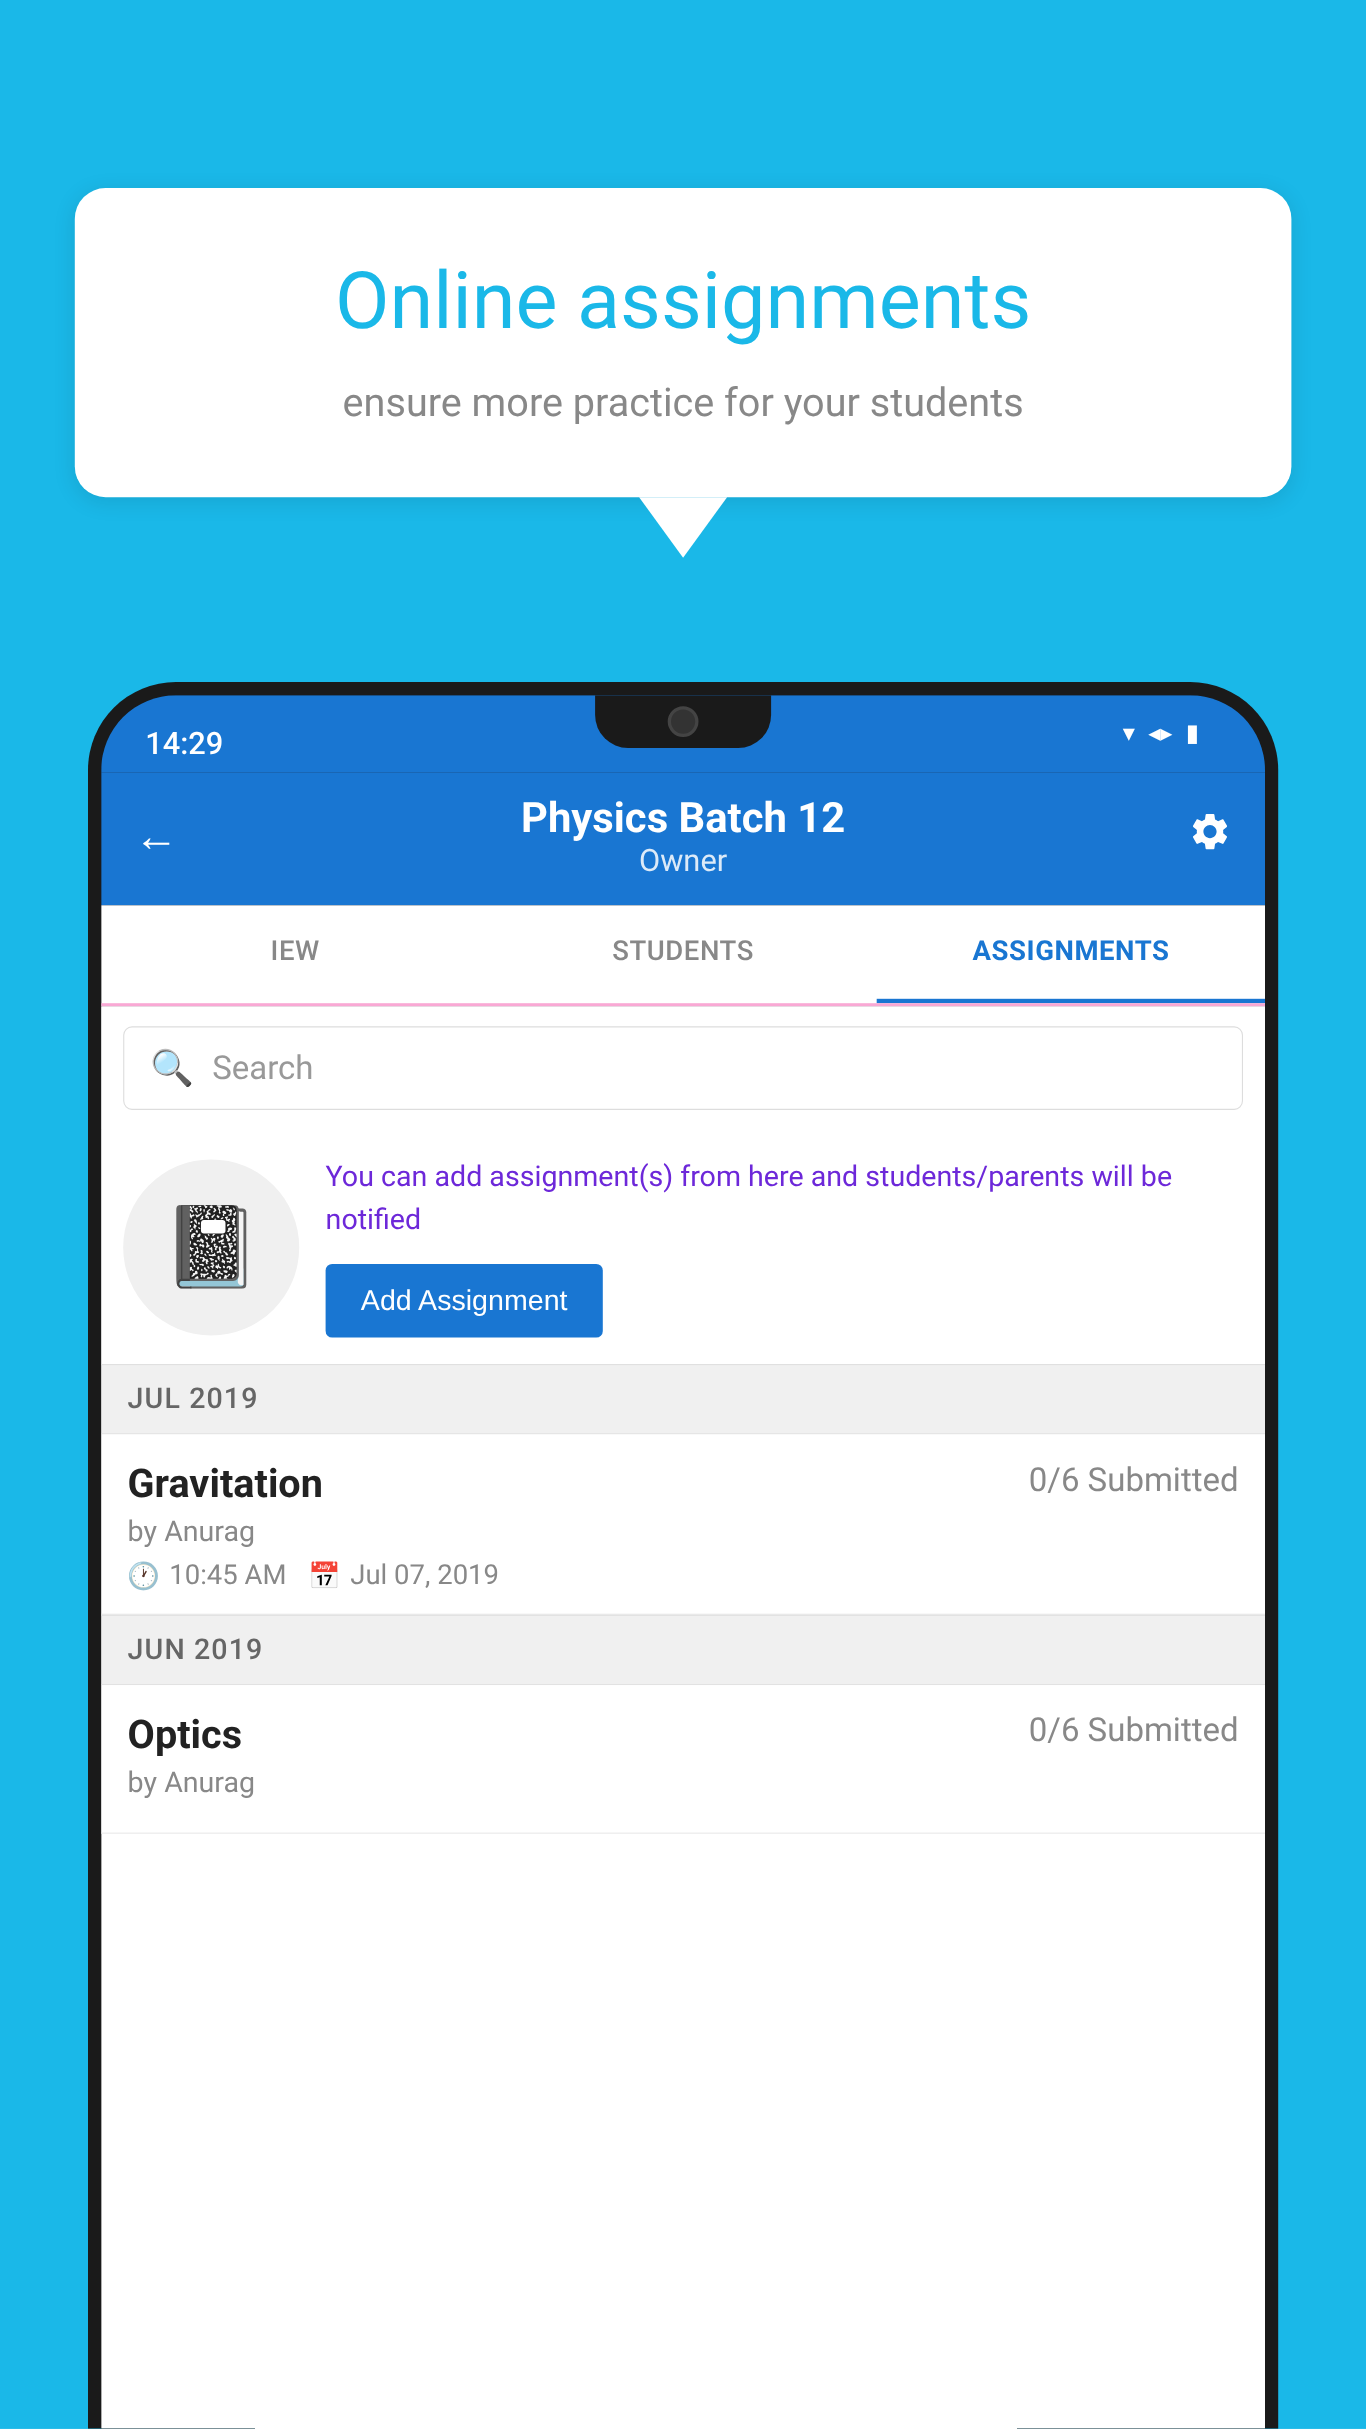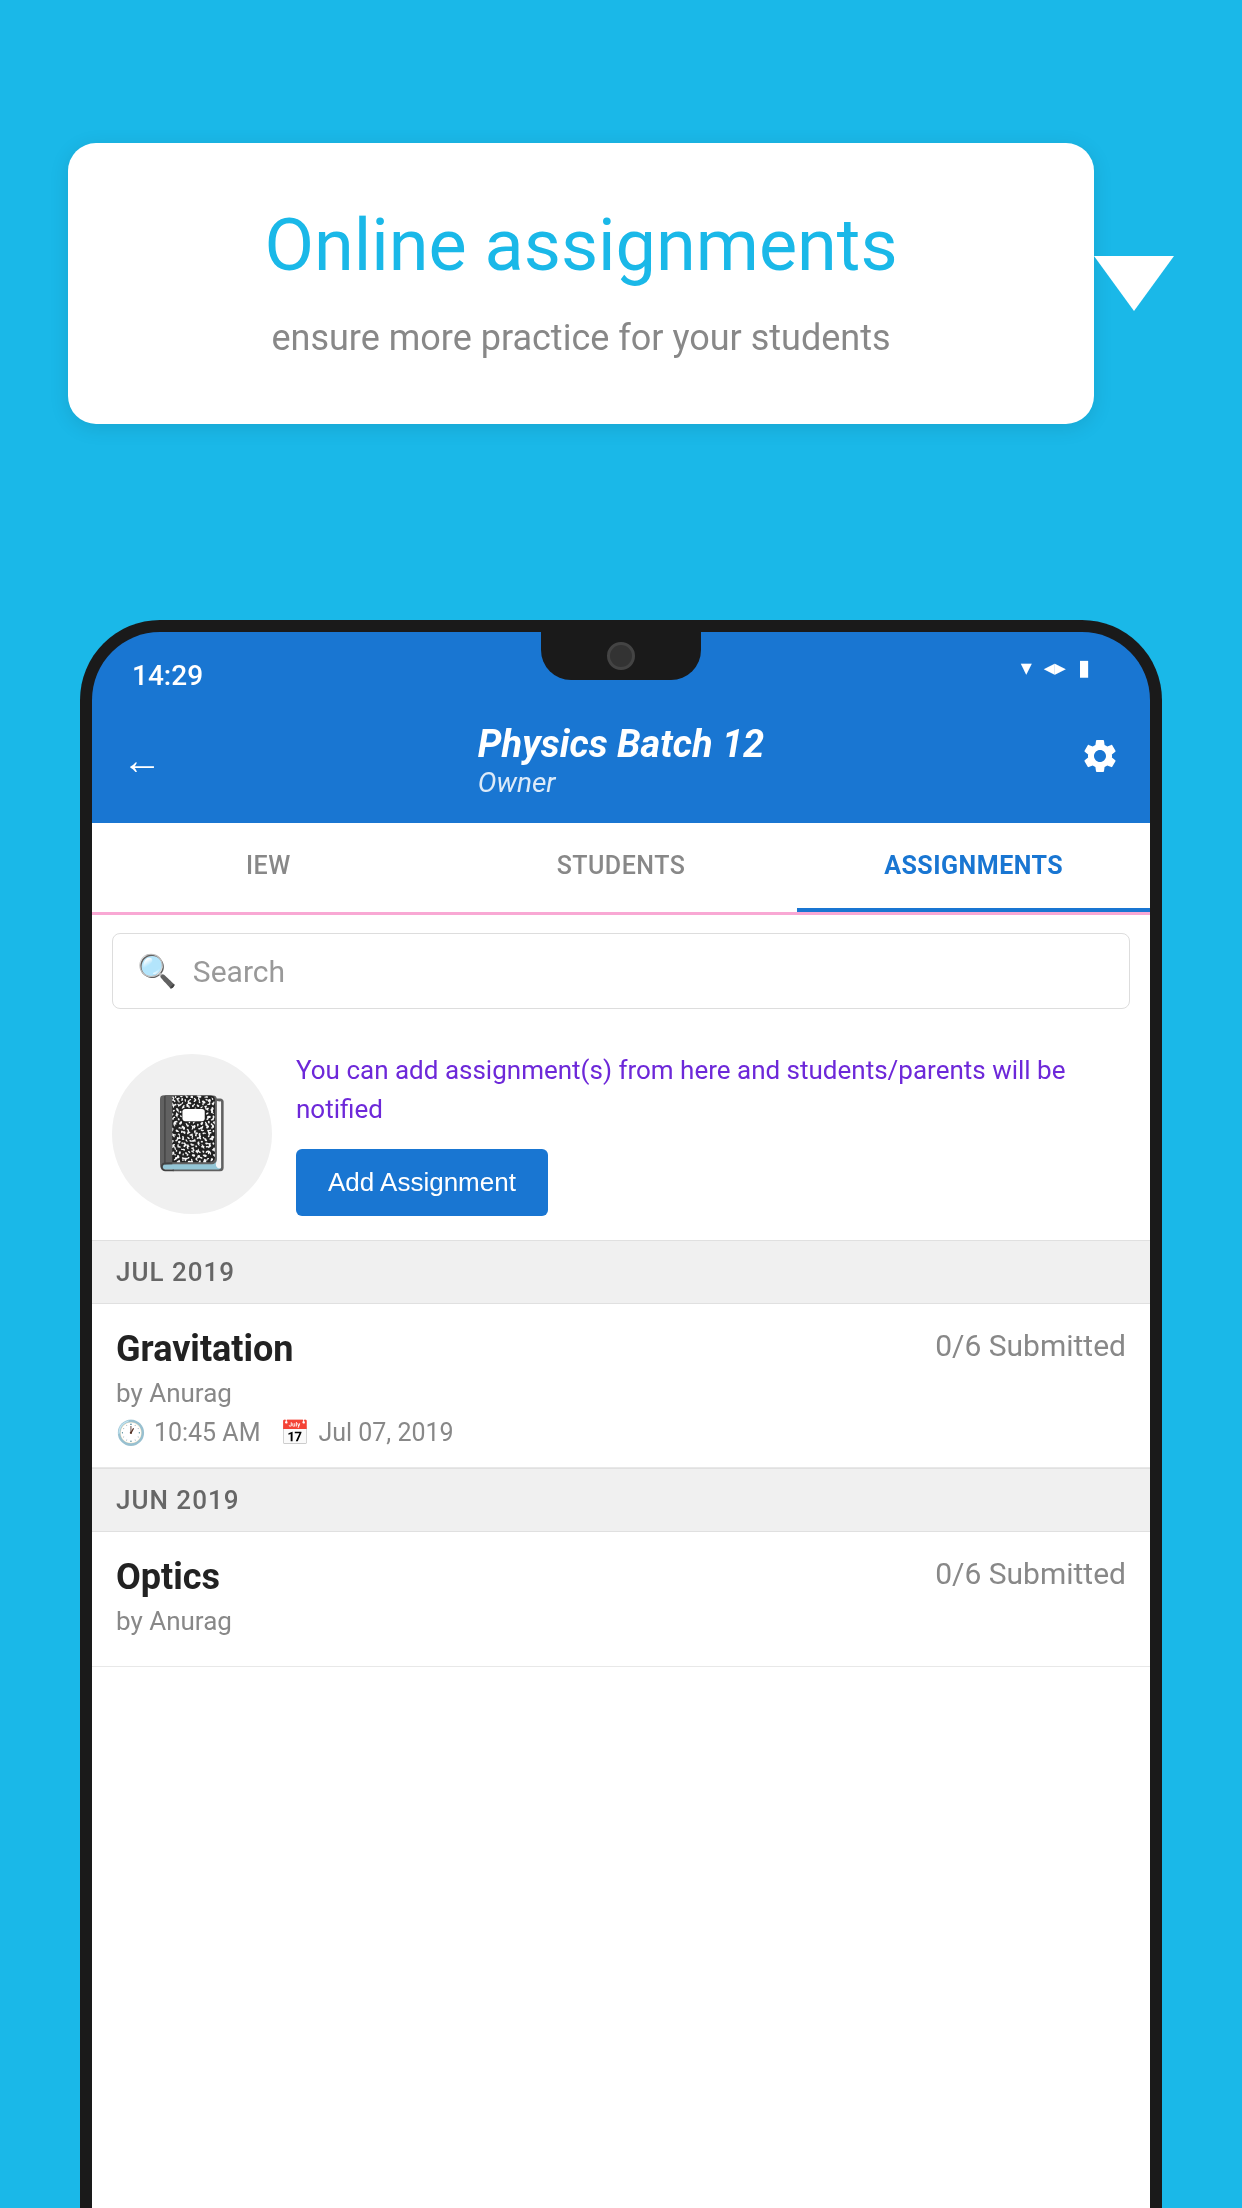--- a/index.html
+++ b/index.html
@@ -8,25 +8,25 @@
       height: 2208px;
       background-color: #1ab8e8;
       font-family: 'Roboto', Arial, sans-serif;
       overflow: hidden;
       position: relative;
     }
 
     
     .speech-bubble-container {
       position: absolute;
-      top: 143px;
+      top: 171px;
       left: 68px;
       right: 68px;
       display: flex;
-      flex-direction: row;
+      flex-direction: column;
       align-items: center;
     }
     .speech-bubble {
       background: white;
       border-radius: 28px;
       padding: 60px 70px;
       text-align: center;
       width: 100%;
       box-shadow: 0 4px 20px rgba(0,0,0,0.1);
     }
@@ -132,22 +132,21 @@
       display: flex;
       align-items: center;
       justify-content: space-between;
     }
     .header-back {
       color: white;
       font-size: 40px;
       cursor: pointer;
     }
     .header-title-block {
-      text-align: left;
-      font-style: italic;
+      text-align: center;
     }
     .header-title {
       color: white;
       font-size: 38px;
       font-weight: 700;
     }
     .header-subtitle {
       color: rgba(255,255,255,0.85);
       font-size: 28px;
       font-weight: 400;

